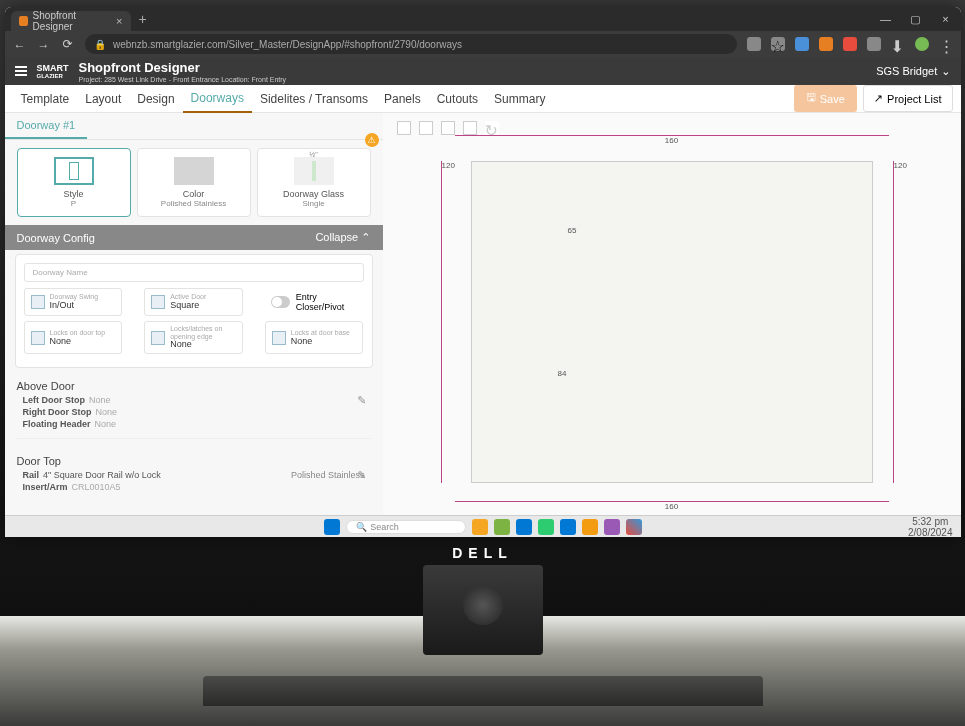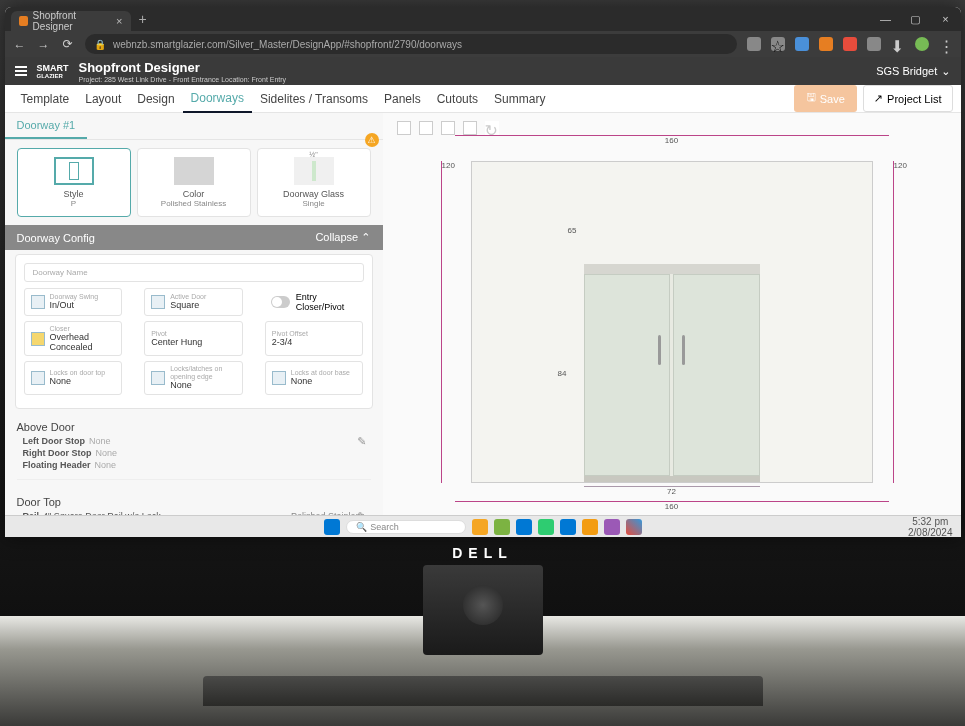--- a/index.html
+++ b/index.html
@@ -20,21 +20,21 @@
   .app-content{background:#fff;height:480px;display:flex;flex-direction:column}
   .app-header{height:28px;background:#3a3a3a;display:flex;align-items:center;padding:0 10px;color:#fff;gap:10px}
   .menu-icon{display:flex;flex-direction:column;gap:2px;cursor:pointer}
   .menu-icon span{width:12px;height:2px;background:#fff}
   .logo{font-size:9px;font-weight:bold;color:#fff;display:flex;flex-direction:column;line-height:1}
   .app-title{font-size:13px;font-weight:600}
   .app-subtitle{font-size:7px;color:#ccc;margin-top:1px}
   .user-badge{margin-left:auto;font-size:11px;color:#fff;display:flex;align-items:center;gap:4px;cursor:pointer}
   .menubar{height:28px;background:#fff;border-bottom:1px solid #e5e5e5;display:flex;align-items:center;padding:13px 8px;gap:0}
   .menubar-item{padding:0 8px;font-size:12px;color:#444;cursor:pointer;height:28px;display:flex;align-items:center}
-  .menubar-item.active{color:#5aa;border-bottom:2px solid #0f172a}
+  .menubar-item.active{color:#5aa;border-bottom:2px solid #a16207}
   .menubar-right{margin-left:auto;display:flex;gap:6px}
   .save-btn{background:#f5c59e;color:#fff;border:none;padding:4px 12px;font-size:11px;border-radius:3px;display:flex;align-items:center;gap:4px;cursor:pointer}
   .proj-btn{background:#fff;border:1px solid #ddd;padding:4px 10px;font-size:11px;border-radius:3px;display:flex;align-items:center;gap:4px;cursor:pointer}
   .workspace{flex:1;display:flex;position:relative}
   .sidebar{width:378px;background:#f7f7f7;overflow-y:auto;position:relative}
   .doorway-tab{padding:6px 12px;font-size:11px;color:#5aa;border-bottom:2px solid #5aa;display:inline-block}
   .card-row{display:flex;gap:6px;padding:8px 12px;position:relative}
   .mini-card{flex:1;background:#fff;border:1px solid #e3e3e3;border-radius:4px;padding:8px;display:flex;flex-direction:column;align-items:center;cursor:pointer;position:relative}
   .mini-card.active{border-color:#5aa}
   .card-preview{width:40px;height:28px;background:#f0f0f0;margin-bottom:4px;display:flex;align-items:center;justify-content:center}
@@ -231,41 +231,20 @@
                   <span class="cell-val">Square</span>
                 </div>
             </div>
             <div class="toggle-cell">
               <div class="toggle"></div>
               <span style="font-size:9px">Entry Closer/Pivot</span>
             </div>
           </div>
           <div class="grid2">
             <div class="cell">
-              <div class="cell-icon" style="background:#f5d76e"></div>
-              <div class="cell-text">
-                  <span class="cell-lbl">Closer</span>
-                  <span class="cell-val">Overhead Concealed</span>
-                </div>
-            </div>
-            <div class="cell">
-              <div class="cell-text">
-                  <span class="cell-lbl">Pivot</span>
-                  <span class="cell-val">Center Hung</span>
-                </div>
-            </div>
-            <div class="cell">
-              <div class="cell-text">
-                  <span class="cell-lbl">Pivot Offset</span>
-                  <span class="cell-val">2-3/4</span>
-                </div>
-            </div>
-          </div>
-          <div class="grid2">
-            <div class="cell">
               <div class="cell-icon"></div>
               <div class="cell-text">
                   <span class="cell-lbl">Locks on door top</span>
                   <span class="cell-val">None</span>
                 </div>
             </div>
             <div class="cell">
               <div class="cell-icon"></div>
               <div class="cell-text">
                   <span class="cell-lbl">Locks/latches on opening edge</span>
@@ -326,31 +305,20 @@
         <div class="dim-bot"><span>160</span></div>
         <div class="dim-left">
             <span>120</span>
           </div>
         <div class="dim-right">
             <span>120</span>
           </div>
         <div class="shopfront">
           <div class="dim-36-label">65</div>
           <div class="dim-84">84</div>
-          <div class="door-assembly">
-            <div class="door-top"></div>
-            <div class="door-left">
-                <div class="door-handle"></div>
-              </div>
-            <div class="door-right">
-                <div class="door-handle"></div>
-              </div>
-            <div class="door-bot"></div>
-            <div class="dim-72">72</div>
-          </div>
         </div>
       </div>
     </div>
 
     <div class="taskbar">
       <div class="tb-icon" style="background:#0078d4"></div>
       <div class="tb-search">🔍 <span>Search</span></div>
       <div class="tb-icon" style="background:#f5a623"></div>
       <div class="tb-icon" style="background:#7cb342"></div>
       <div class="tb-icon" style="background:#0078d4"></div>

